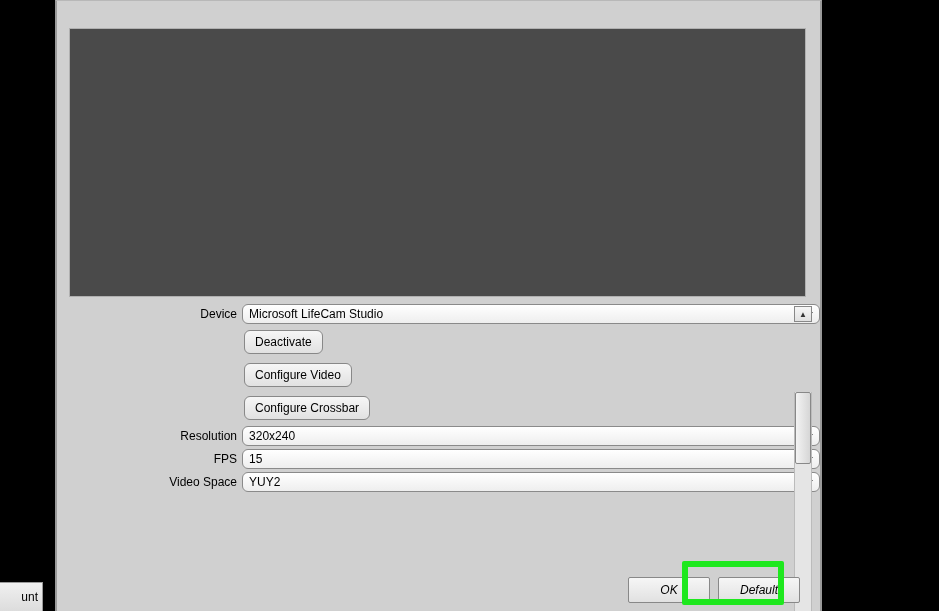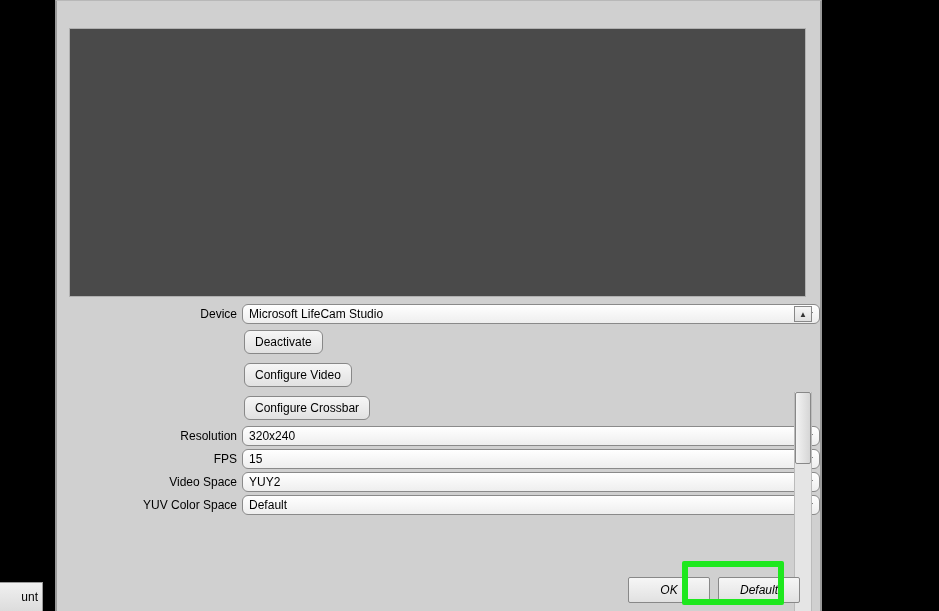--- a/index.html
+++ b/index.html
@@ -67,26 +67,20 @@
         </div>
     </div>
 
     <div class="row">
       <div class="lbl">Video Space</div>
       <div class="sel">
           <span>YUY2</span>
         </div>
     </div>
 
-    <div class="row">
-      <div class="lbl">YUV Color Space</div>
-      <div class="sel">
-          <span>Default</span>
-        </div>
-    </div>
 
   </div>
 
   <div class="scrollbar-area">
     <div class="sb-arrow">▲</div>
     <div class="sb-track">
       <div class="sb-thumb"></div>
     </div>
 
   </div>

